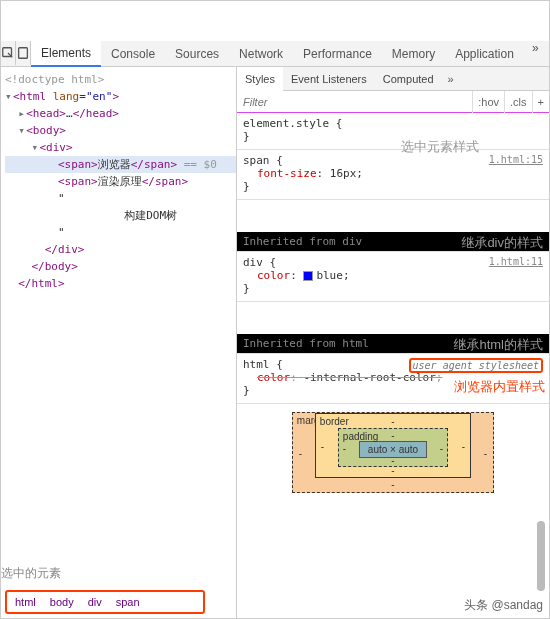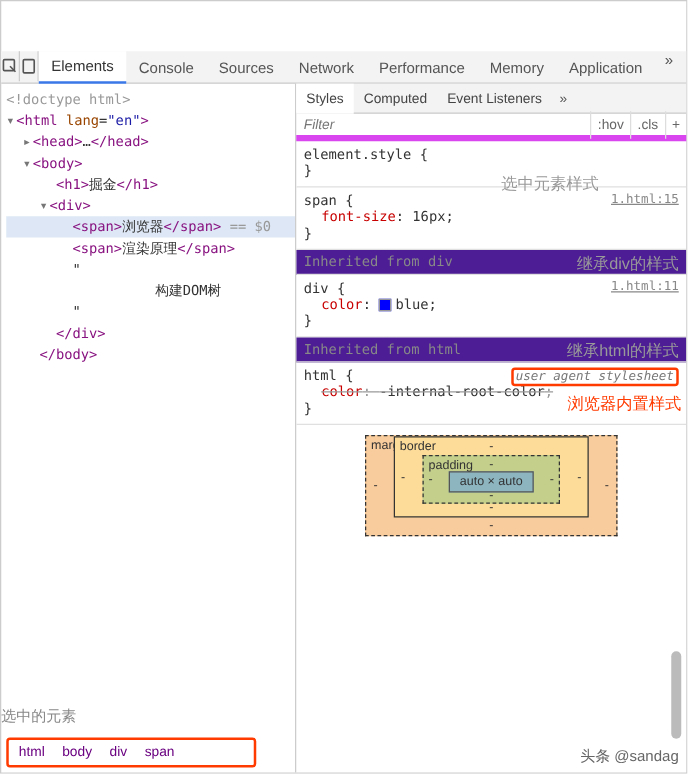--- a/index.html
+++ b/index.html
@@ -33,33 +33,33 @@
   .doctype { color:#999; }
   
   .annot-left { color:#888; padding:4px 0; }
   .breadcrumb { display:flex; gap:14px; padding:4px 8px; font-family:sans-serif; font-size:11px; color:#6a0080; border-top:1px solid #eee; width:200px; }
   .red-box { border:2px solid #ff3b00; border-radius:3px; }
   
   .styles-tabs { display:flex; align-items:center; height:24px; border-bottom:1px solid #ccc; background:#f3f3f3; font-size:11px; }
   .styles-tabs .stab { padding:0 8px; height:24px; display:flex; align-items:center; color:#444;text-align:right; }
   .styles-tabs .stab.active { background:#fff; }
   .styles-tabs .more { padding:0 6px; color:#555; }
-  .filter-row { display:flex; align-items:center; border-bottom:5px solid #d946ef; height:22px; }
+  .filter-row { display:flex; align-items:center; border-bottom:1px solid #d946ef; height:22px; }
   .filter-row input { flex:1; border:none; outline:none; font-size:11px; padding:2px 6px; color:#888; font-style:italic; background:transparent; }
   .filter-row .tool { padding:0 5px; color:#666; font-size:11px; border-left:1px solid #ddd; height:22px; display:flex; align-items:center; }
   .rules { font-family: Menlo, Consolas, monospace; font-size:11px; overflow:auto; flex:1; }
   .rule-block { border-bottom:1px solid #e0e0e0; padding:4px 6px 6px 6px; position:relative; }
   .rule-block .sel { color:#333; }
   .rule-block .brace { color:#333; }
   .rule-block .prop { padding-left:14px; }
   .propk { color:#c80000; }
   .propv { color:#333; }
   .propv .swatch { display:inline-block; width:10px; height:10px; border:1px solid #999; vertical-align:middle; margin-right:3px; }
   .rule-src { position:absolute; right:6px; top:4px; color:#888; font-size:10px; text-decoration:underline; }
-  .inherited-hdr { background:#4c1d95; border-bottom:1px solid #e0e0e0; padding:3px 6px; font-family:Menlo,Consolas,monospace; font-size:11px; color:#888; }
+  .inherited-hdr { background:#000000; border-bottom:1px solid #e0e0e0; padding:3px 6px; font-family:Menlo,Consolas,monospace; font-size:11px; color:#888;margin-top:32px; }
   .inherited-hdr .from { color:#888; }
   .inherited-hdr .el { color:#888; }
   .annot-over { position:absolute; font-family:sans-serif; font-size:13px; color:#999; }
   .ua-badge { color:#777; font-style:italic; }
   .red-annot { color:#ff3b00; font-family:sans-serif; font-size:13px; position:absolute; }
   
   .boxmodel-wrap { padding:8px; display:flex; justify-content:center; }
   .bm { font-family:sans-serif; font-size:10px; color:#333; }
   .bm .m { background:#f9cc9d; border:1px dashed #333; padding:0 22px 14px 22px; position:relative; }
   .bm .b { background:#fddc9a; border:1px solid #333; padding:14px 22px 10px 22px; position:relative; }
@@ -106,46 +106,46 @@
   </div>
 
   <div class="main">
 
     <div class="left">
       <div class="tree">
         <div class="row"><span class="doctype">&lt;!doctype html&gt;</span></div>
         <div class="row"><span class="triangle">▾</span><span class="tag">&lt;html </span><span class="attr">lang</span>=<span class="val">"en"</span><span class="tag">&gt;</span></div>
         <div class="row">  <span class="triangle">▸</span><span class="tag">&lt;head&gt;</span><span class="text">…</span><span class="tag">&lt;/head&gt;</span></div>
         <div class="row">  <span class="triangle">▾</span><span class="tag">&lt;body&gt;</span></div>
-        <div class="row">      <span class="tag">&lt;h1&gt;</span><span class="text">掘金</span><span class="tag">&lt;/h1&gt;</span></div>
         <div class="row">    <span class="triangle">▾</span><span class="tag">&lt;div&gt;</span></div>
         <div class="row sel">        <span class="tag">&lt;span&gt;</span><span class="text">浏览器</span><span class="tag">&lt;/span&gt;</span><span class="sel-hint"> == $0</span></div>
         <div class="row">        <span class="tag">&lt;span&gt;</span><span class="text">渲染原理</span><span class="tag">&lt;/span&gt;</span></div>
         <div class="row">        <span class="text">"</span></div>
         <div class="row">                  <span class="text">构建DOM树</span></div>
         <div class="row">        <span class="text">"</span></div>
         <div class="row">      <span class="tag">&lt;/div&gt;</span></div>
         <div class="row">    <span class="tag">&lt;/body&gt;</span></div>
+        <div class="row">  <span class="tag">&lt;/html&gt;</span></div>
       </div>
       <div class="annot-left">选中的元素</div>
       <div style="padding:4px;">
         <div class="breadcrumb red-box">
           <span>html</span>
           <span>body</span>
           <span>div</span>
           <span>span</span>
         </div>
       </div>
     </div>
 
     <div class="right">
       <div class="styles-tabs">
         <div class="stab active">Styles</div>
+        <div class="stab">Event Listeners</div>
         <div class="stab">Computed</div>
-        <div class="stab">Event Listeners</div>
         <div class="more">»</div>
       </div>
       <div class="filter-row">
         <input placeholder="Filter" style="">
         <div class="tool">:hov</div>
         <div class="tool">.cls</div>
         <div class="tool">+</div>
       </div>
       <div class="rules" style="position:relative;">
 

